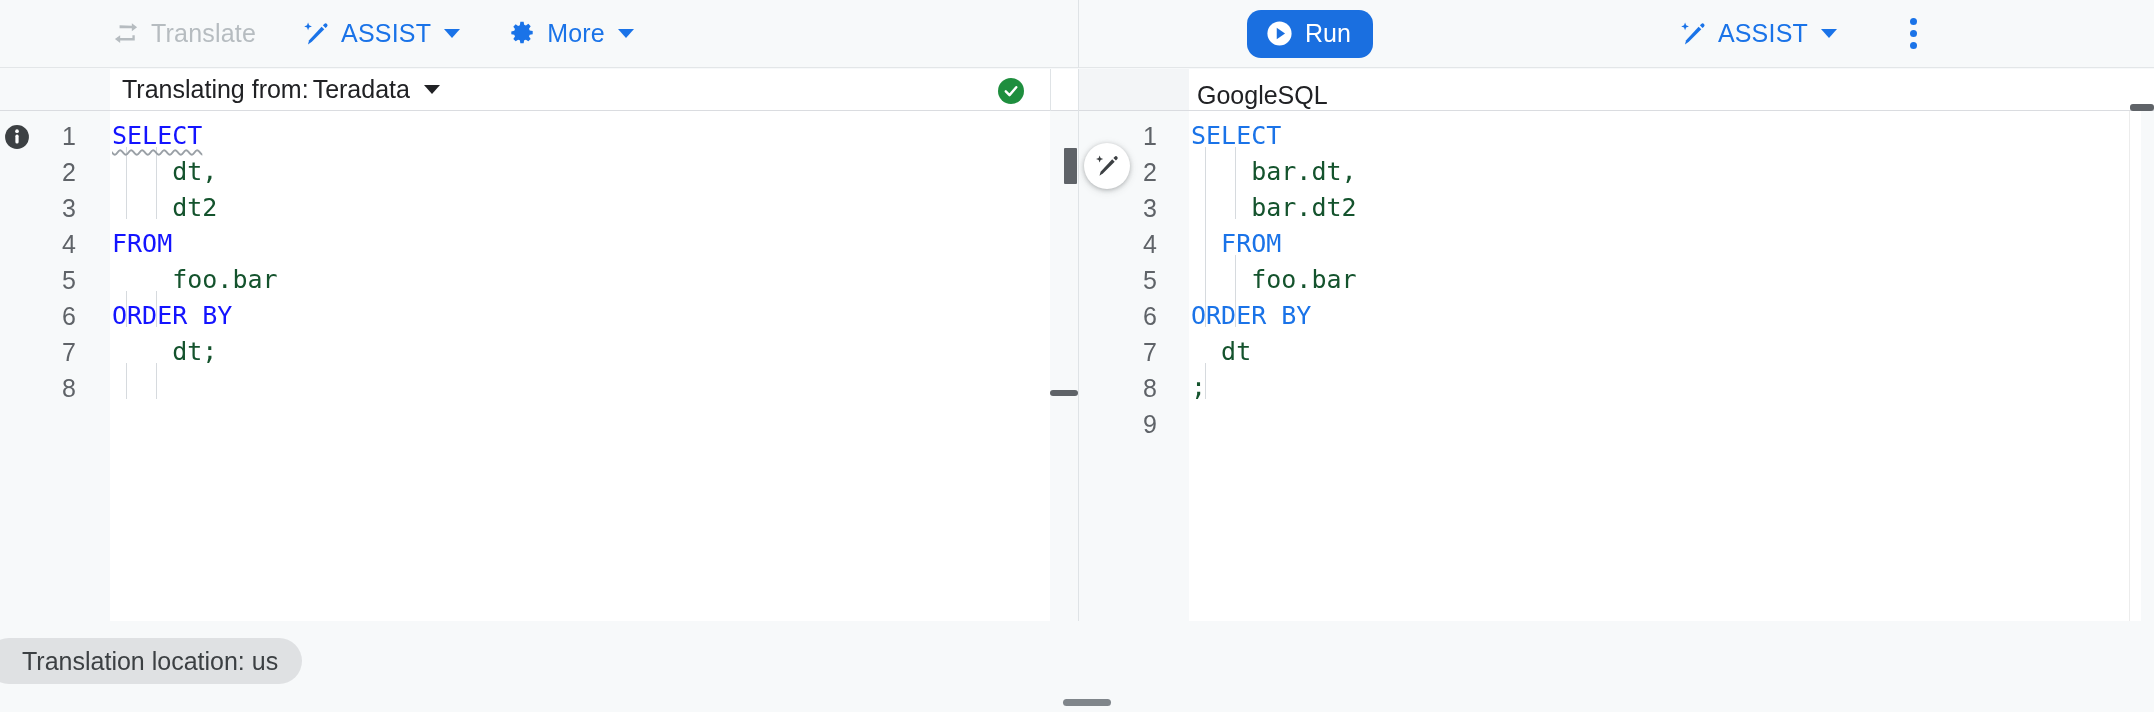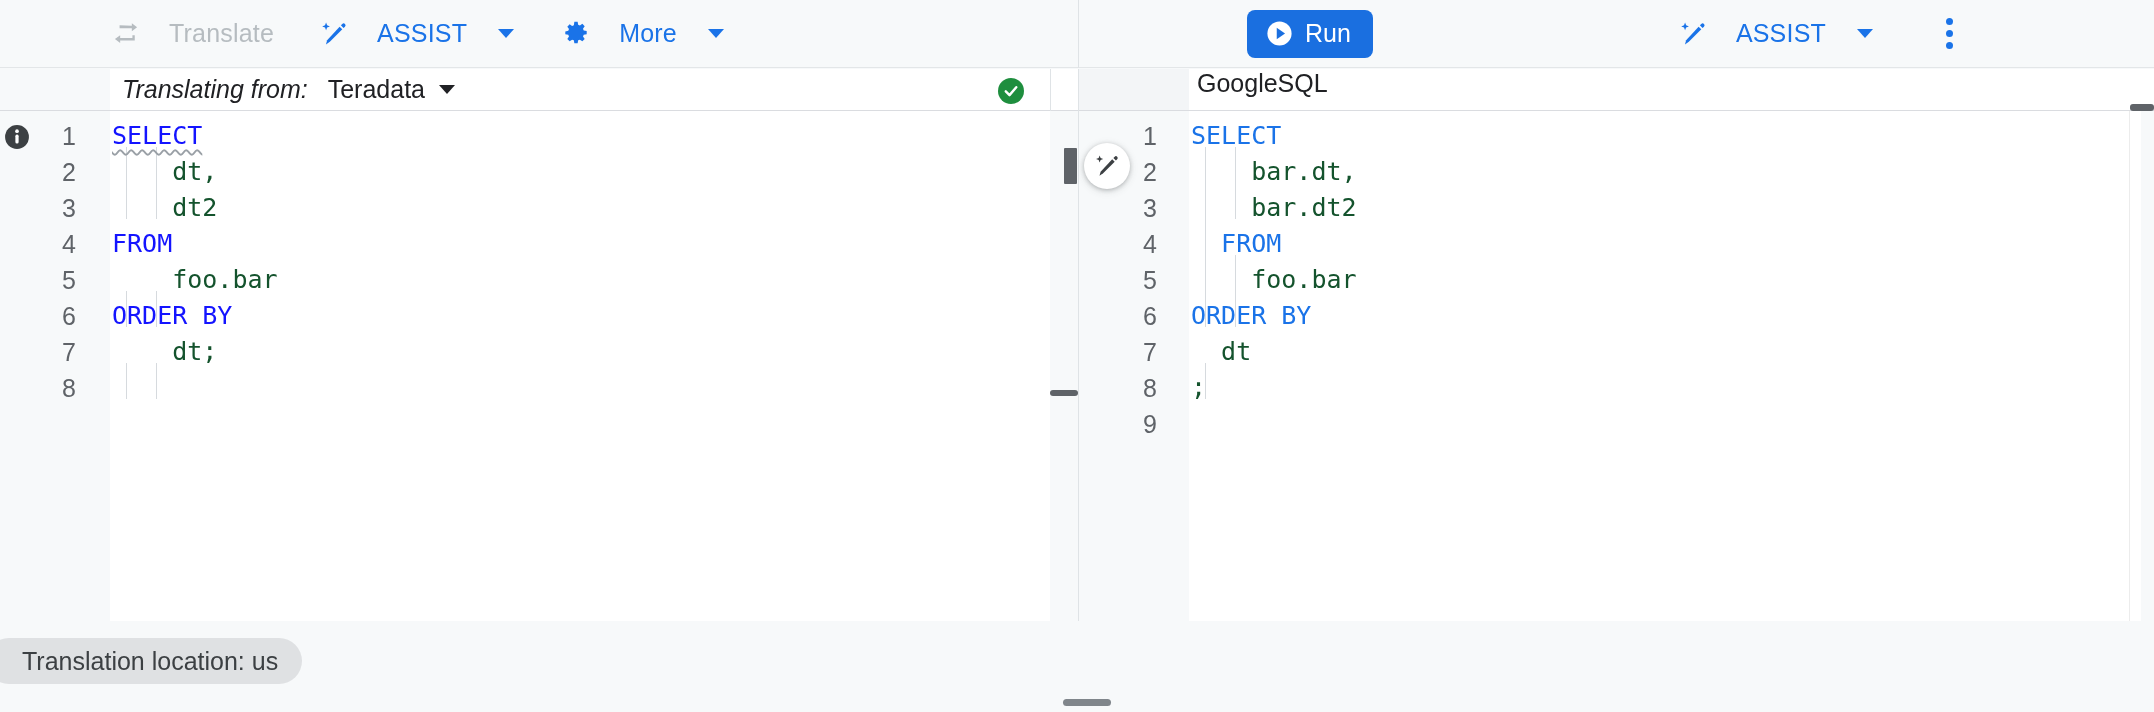--- a/index.html
+++ b/index.html
@@ -21,21 +21,21 @@
     display: flex; align-items: center;
   }
   #toolbar-left  { left: 0;    width: 1078px; }
   #toolbar-right { left: 1079px; width: 1075px; }
   .toolbar-vsep {
     position: absolute; left: 1078px; top: 0; width: 1px; height: 68px;
     background: #dfe3e6;
   }
 
   .tb-btn {
-    display: flex; align-items: center; gap: 29px;
+    display: flex; align-items: center; gap: 11px;
     height: 48px; padding: 0 14px;
     border: none; background: transparent;
     color: #1a73e8;
     font-family: "Liberation Sans", sans-serif;
     font-size: 25px; letter-spacing: .2px;
     border-radius: 6px; cursor: pointer; white-space: nowrap;
   }
   .tb-btn.disabled { color: #b6bcc0; cursor: default; }
   .caret {
     width: 0; height: 0; margin-left: 2px;
@@ -48,21 +48,21 @@
   #btn-translate { margin-left: 98px; }
   #btn-assist-left { margin-left: 18px; }
   #btn-more { margin-left: 20px; align-items: center; }
 
   
   #btn-run {
     margin-left: 168px;
     display: flex; align-items: center; gap: 11px;
     height: 48px; padding: 0 22px 0 18px;
     background: #1a6fe0; color: #fff;
-    border: none; border-radius: 8px;
+    border: none; border-radius: 14px;
     font-family: "Liberation Sans", sans-serif;
     font-size: 25px; cursor: pointer;
   }
   #btn-assist-right { margin-left: 292px; }
   #btn-save { margin-left: 40px; }
   #btn-kebab {
     margin-left: 38px; width: 48px; height: 48px;
     display: flex; flex-direction: column; align-items: center; justify-content: center;
     gap: 5px; border: none; background: transparent; cursor: pointer; border-radius: 50%;
   }
@@ -73,46 +73,46 @@
     position: absolute; left: 110px; top: 69px; width: 968px; height: 42px;
     background: #ffffff;
     border-bottom: 1px solid #dadce0;
     display: flex; align-items: center;
   }
   #subheader-gutter-left {
     position: absolute; left: 0; top: 69px; width: 110px; height: 42px;
     background: #f7f9fa; border-bottom: 1px solid #dadce0;
   }
   #translating-from-label {
-    margin-left: 12px; font-size: 25px; color: #202124; font-style: italic;
+    margin-left: 12px; font-size: 25px; color: #202124;
   }
   #source-dialect-select {
     display: flex; align-items: center; gap: 12px;
-    margin-left: 20px; font-size: 25px; color: #202124;
+    margin-left: 4px; font-size: 25px; color: #202124;
     background: transparent; border: none; cursor: pointer;
     font-family: "Liberation Sans", sans-serif;
   }
   #source-dialect-select .caret { border-top-color: #202124; }
   #translation-status-icon {
     position: absolute; left: 888px; top: 9px;
     width: 26px; height: 26px; border-radius: 50%;
     background: #1e8e3e; display: flex; align-items: center; justify-content: center;
   }
   #status-vsep {
     position: absolute; left: 1050px; top: 69px; width: 1px; height: 42px; background: #dfe3e6;
   }
 
   #subheader-right-gutter {
     position: absolute; left: 1079px; top: 69px; width: 110px; height: 42px;
     background: #f3f5f7; border-bottom: 1px solid #dadce0;
   }
   #subheader-right {
     position: absolute; left: 1189px; top: 69px; width: 965px; height: 42px;
     background: #ffffff; border-bottom: 1px solid #dadce0;
-    display: flex; align-items: flex-start;
+    display: flex; align-items: flex-end;
   }
   #target-dialect-label { margin-left: 8px; font-size: 25px; color: #202124; }
 
   
   .editor-pane { position: absolute; top: 111px; height: 510px; background: #ffffff; }
   #editor-left  { left: 110px; width: 940px; }
   #editor-right { left: 1189px; width: 952px; }
 
   .gutter-strip {
     position: absolute; top: 111px; height: 510px; background: #f7f9fa;

